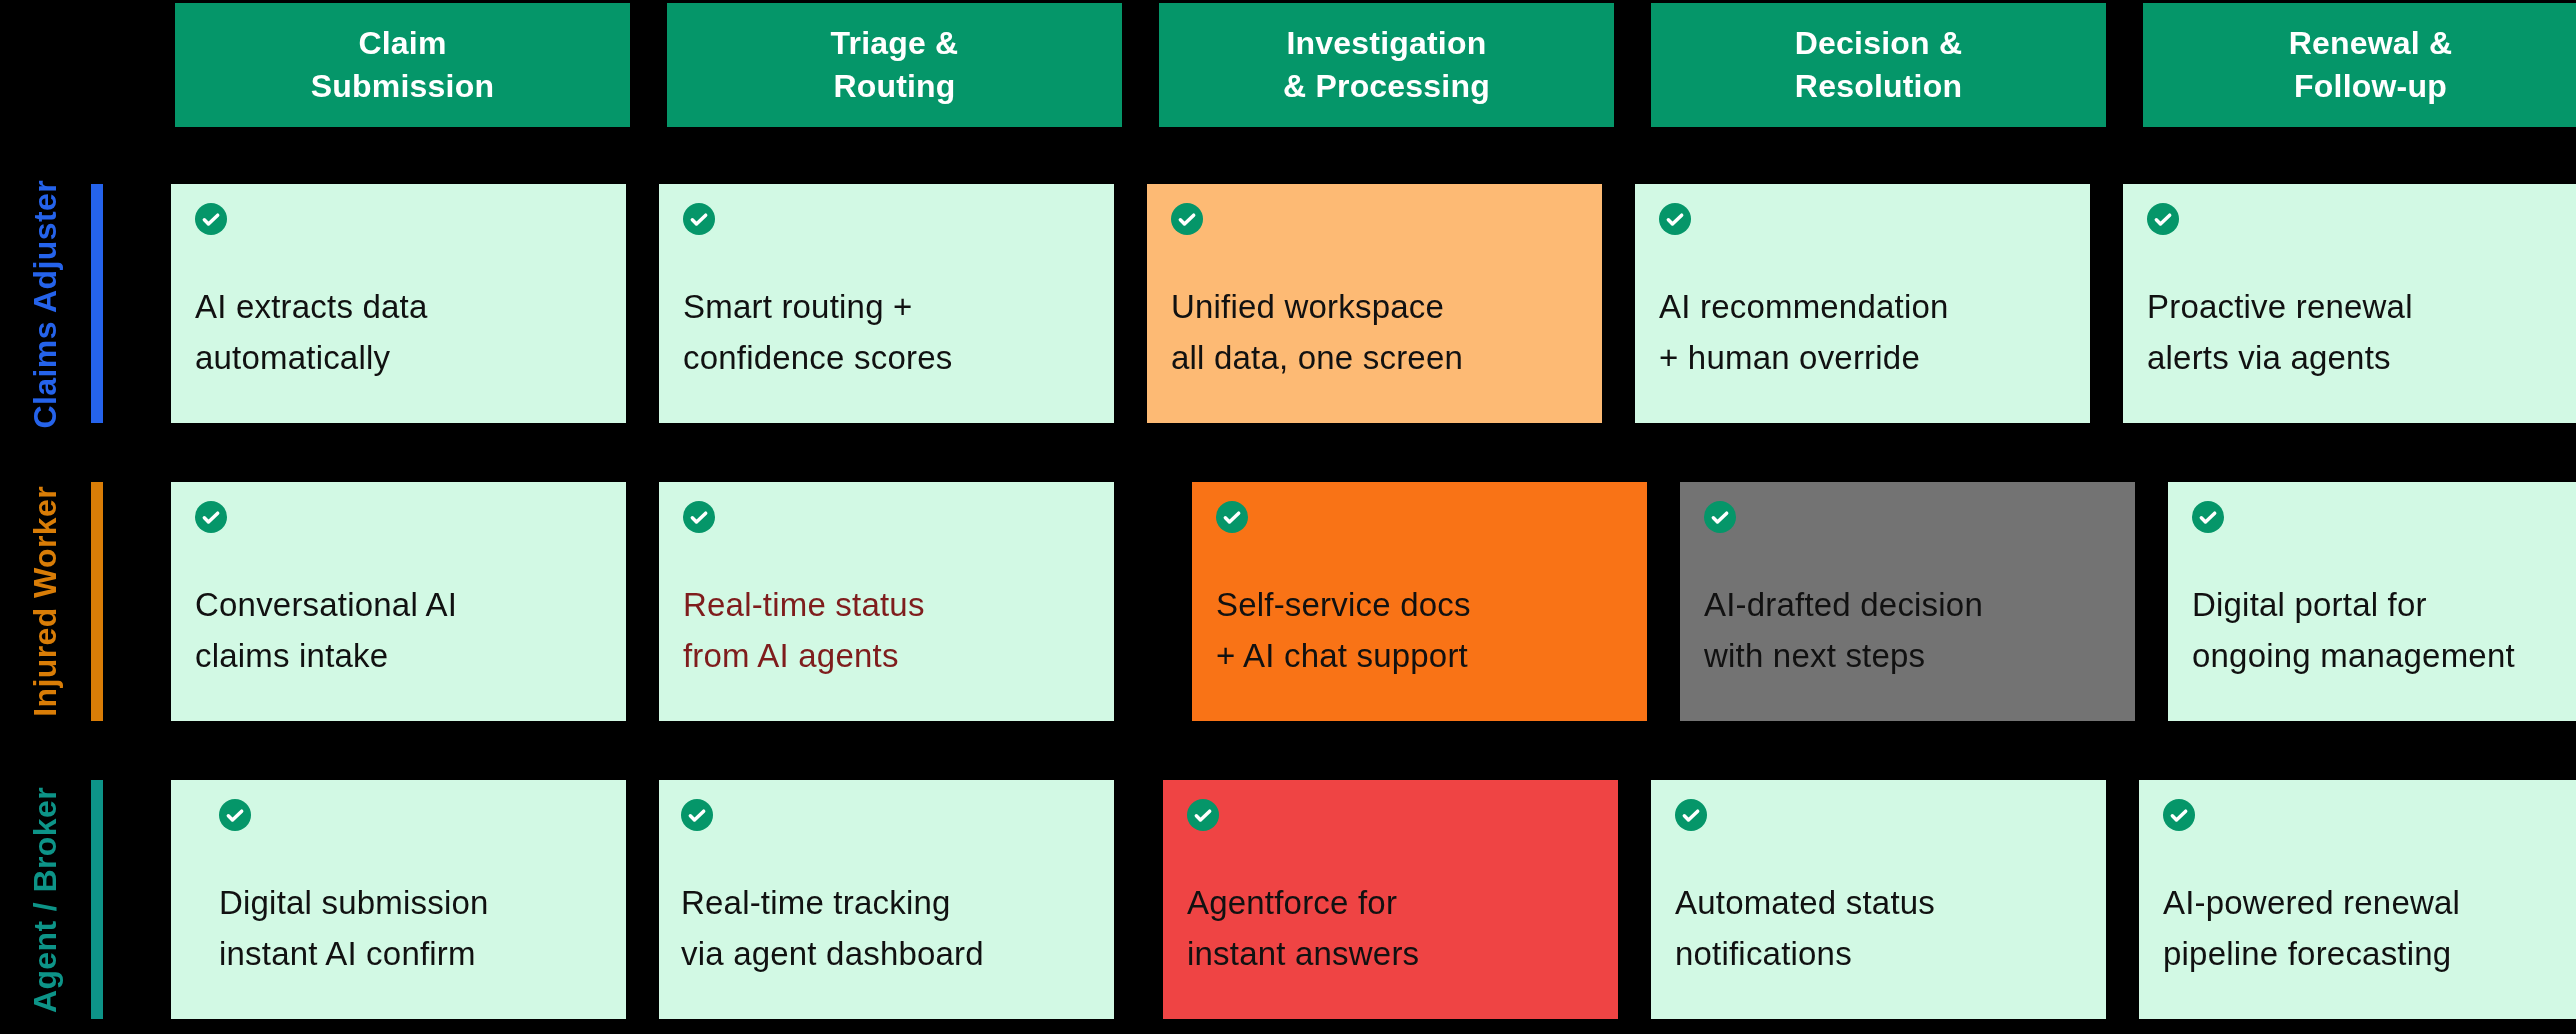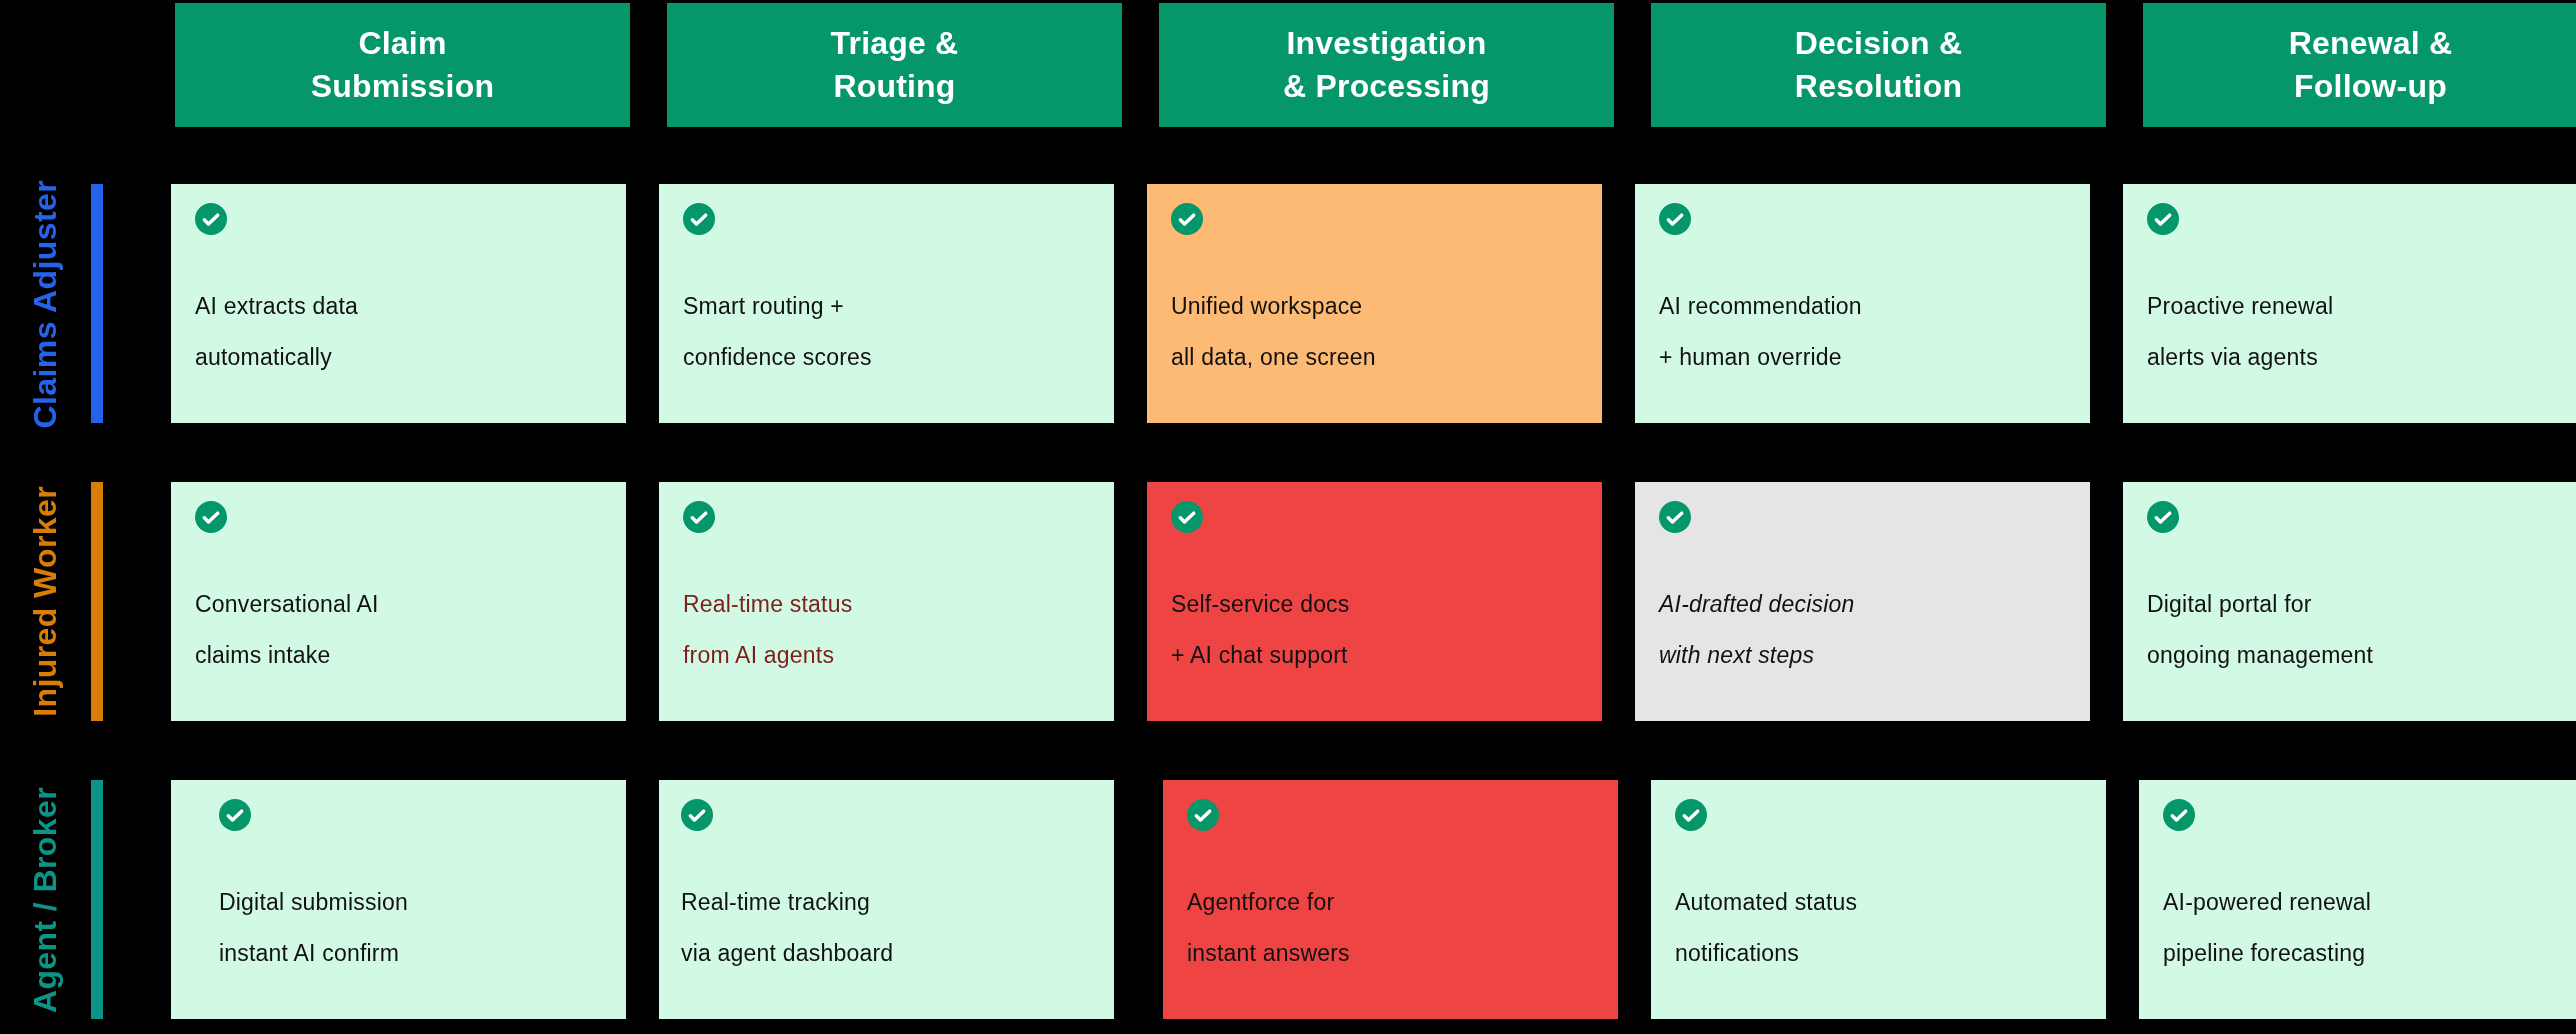--- a/index.html
+++ b/index.html
@@ -87,21 +87,21 @@
     width: 32px;
     height: 32px;
   }
   .check svg {
     display: block;
     width: 32px;
     height: 32px;
   }
   .cell-text {
     margin-top: 46px;
-    font-size: 23px;
+    font-size: 33px;
     line-height: 51px;
     font-weight: 400;
     white-space: pre-line;
     letter-spacing: 0.2px;
   }
 </style>
 </head>
 <body>
 
 <div class="canvas" style="background-color: rgb(0, 0, 0);">
@@ -212,31 +212,31 @@
     <div class="cell" style="background-color: rgb(210, 249, 228); color: #7f1d1d;">
       <span class="check" style="color: rgb(5, 150, 105);">
         <svg viewBox="0 0 24 24">
             <circle cx="12" cy="12" r="12" fill="currentColor"></circle>
             <path d="M7 12.6l3.1 3.1L17 9.1" stroke="#fff" stroke-width="2.6" fill="none" stroke-linecap="round" stroke-linejoin="round"></path>
           </svg>
       </span>
       <div class="cell-text">Real-time status
 from AI agents</div>
     </div>
-    <div class="cell" style="background-color: #ef4444; color: rgb(17, 17, 17);">
+    <div class="cell" style="background-color: #f97316; color: rgb(17, 17, 17); margin-left: 45px;">
       <span class="check" style="color: rgb(5, 150, 105);">
         <svg viewBox="0 0 24 24">
             <circle cx="12" cy="12" r="12" fill="currentColor"></circle>
             <path d="M7 12.6l3.1 3.1L17 9.1" stroke="#fff" stroke-width="2.6" fill="none" stroke-linecap="round" stroke-linejoin="round"></path>
           </svg>
       </span>
       <div class="cell-text">Self-service docs
 + AI chat support</div>
     </div>
-    <div class="cell" style="background-color: #e5e5e5; color: rgb(17, 17, 17); font-style: italic;">
+    <div class="cell" style="background-color: #737373; color: rgb(17, 17, 17);">
       <span class="check" style="color: rgb(5, 150, 105);">
         <svg viewBox="0 0 24 24">
             <circle cx="12" cy="12" r="12" fill="currentColor"></circle>
             <path d="M7 12.6l3.1 3.1L17 9.1" stroke="#fff" stroke-width="2.6" fill="none" stroke-linecap="round" stroke-linejoin="round"></path>
           </svg>
       </span>
       <div class="cell-text">AI-drafted decision
 with next steps</div>
     </div>
     <div class="cell" style="background-color: rgb(210, 249, 228); color: rgb(17, 17, 17);">

